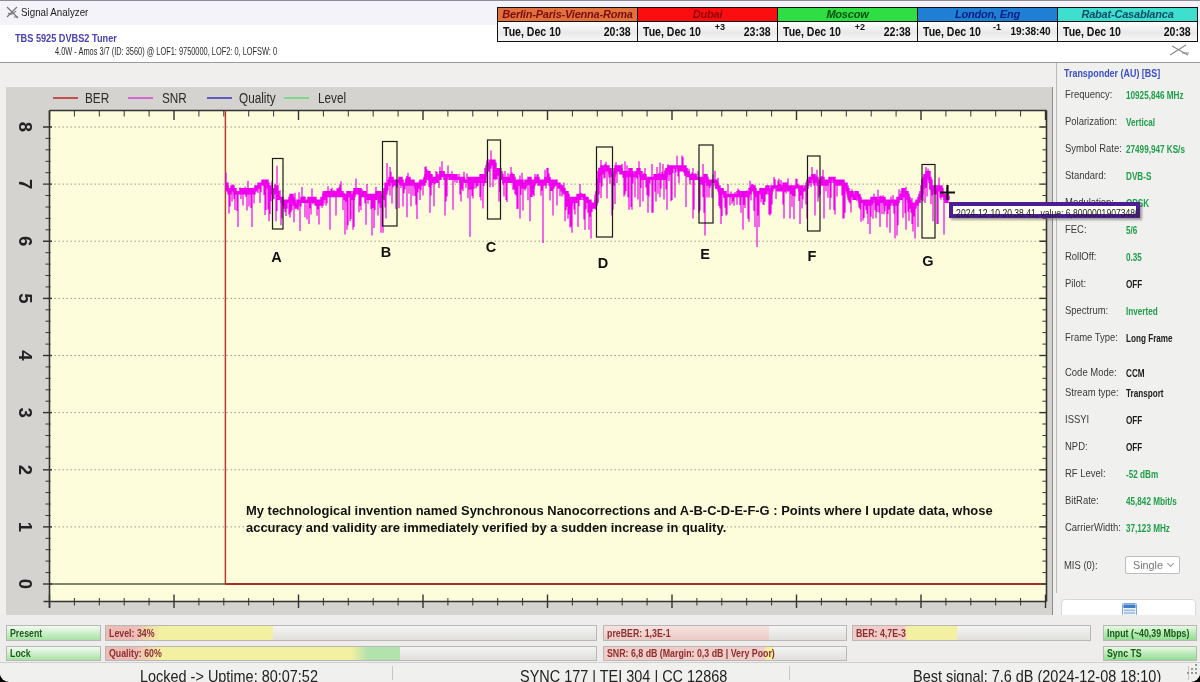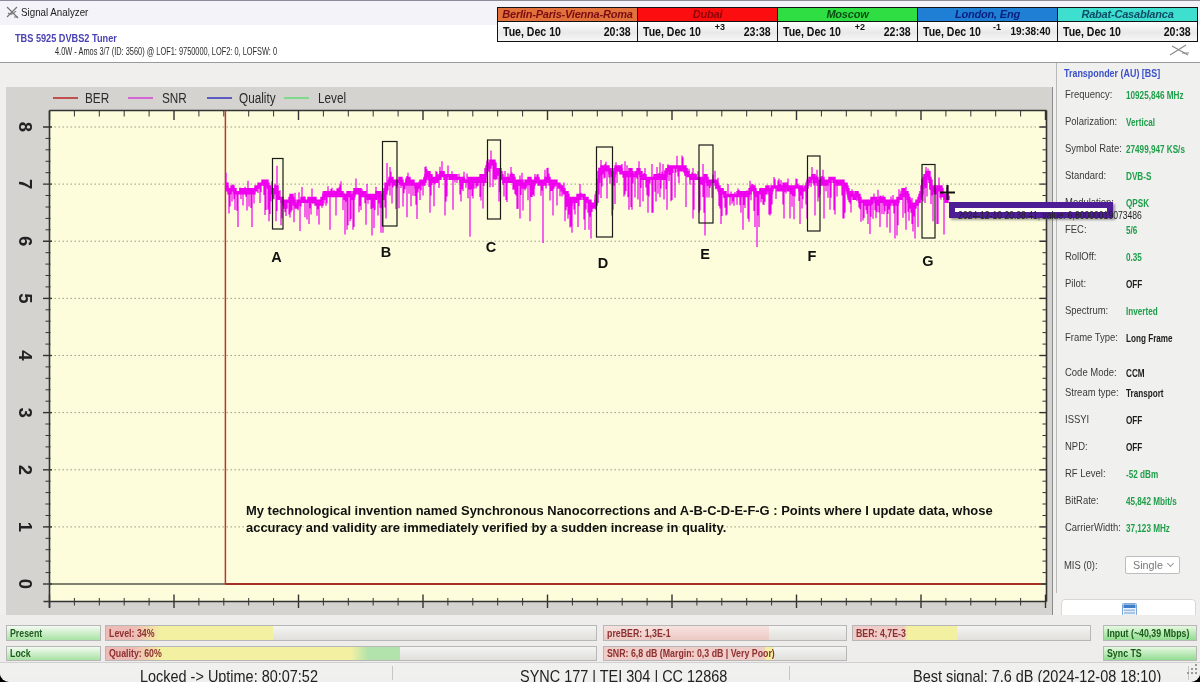--- a/index.html
+++ b/index.html
@@ -20,21 +20,21 @@
 #tabrow { position:absolute; left:0; top:62px; width:1200px; height:24px; background:#f0efed; border-top:1px solid #a5a0ad; }
 .tab { position:absolute; top:7px; height:13px; background:#f1f0ee; border:1px solid #8c8c8c; font-size:10.5px; text-align:center; line-height:12px; color:#1a1a1a; }
 .tab.active { top:3.5px; height:20px; background:#fff; border-bottom:none; z-index:2; line-height:15px; }
 #chartbox { position:absolute; left:6px; top:86px; width:1047px; height:528px; background:#d4d3cf; border-right:1px solid #8a8a8a; }
 #legend { position:absolute; left:0px; top:88px; width:1040px; height:18px; font-size:14px; color:#2b2b2b; }
 #legend span.l { position:absolute; top:8px; width:25px; height:2px; }
 #legend span.t { position:absolute; top:1px; transform:scaleX(.84); transform-origin:0 0; }
 svg#chart { position:absolute; left:0; top:0; }
 #msg { position:absolute; left:246px; top:500.5px; width:900px; font-size:13.6px; font-weight:bold; color:#111; line-height:17.6px; transform:scaleX(.952); transform-origin:0 0; }
 #cross { position:absolute; left:940px; top:184px; width:15px; height:15px; }
-#tooltip { position:absolute; left:949px; top:200.5px; width:164px; height:16px; z-index:20; background:#fffff6; border:6px solid #4c1d95; box-shadow:2px 2px 2px rgba(90,90,90,.55); font-size:11px; color:#222; line-height:15px; white-space:nowrap; }
+#tooltip { position:absolute; left:949px; top:200.5px; width:191px; height:16px; z-index:20; background:#fffff6; border:4px solid #4c1d95; box-shadow:2px 2px 2px rgba(90,90,90,.55); font-size:11px; color:#222; line-height:15px; white-space:nowrap; }
 #tooltip span { display:inline-block; padding-left:4px; transform:scaleX(.78); transform-origin:0 0; }
 #panel { position:absolute; left:1056px; top:62px; width:144px; height:530px; background:#f0f0ee; border-left:1px solid #b9b9b9; }
 #ptitle { position:absolute; left:7px; top:4px; font-size:10.5px; font-weight:bold; color:#3c50c8; transform:scaleX(.85); transform-origin:0 0; white-space:nowrap; }
 .prow { position:absolute; left:0; width:144px; height:20px; }
 .pl { position:absolute; left:8px; top:0; font-size:10.2px; color:#3a3a3a; white-space:nowrap; transform:scaleX(.93); transform-origin:0 0; }
 .pv { position:absolute; left:69px; top:0.5px; font-size:10.2px; font-weight:bold; color:#1c1c1c; white-space:nowrap; transform:scaleX(.8); transform-origin:0 0; }
 .pv.g { color:#1f9e4a; }
 #mis { position:absolute; left:1064px; top:558px; font-size:10.5px; color:#3a3a3a; transform:scaleX(.9); transform-origin:0 0; }
 #misdd { position:absolute; left:1125px; top:555px; width:55px; height:18px; background:#fff; border:1px solid #bdbdbd; border-radius:2px; font-size:10.8px; color:#777; line-height:16px; padding-left:7px; }
 #misdd .chev { position:absolute; right:6px; top:4px; width:5px; height:5px; border-right:1.3px solid #999; border-bottom:1.3px solid #999; transform:rotate(45deg); }

